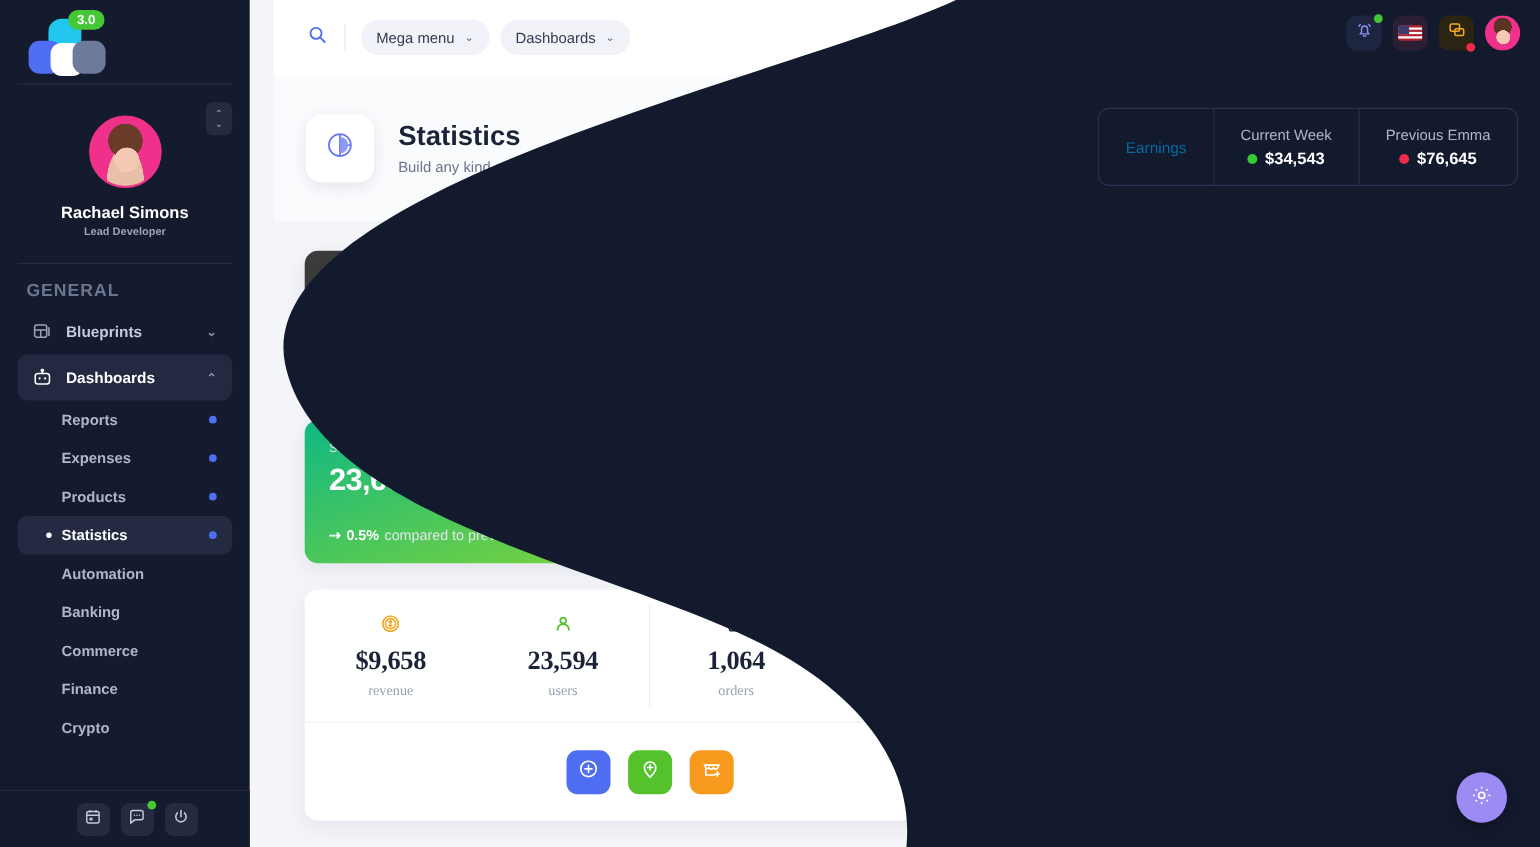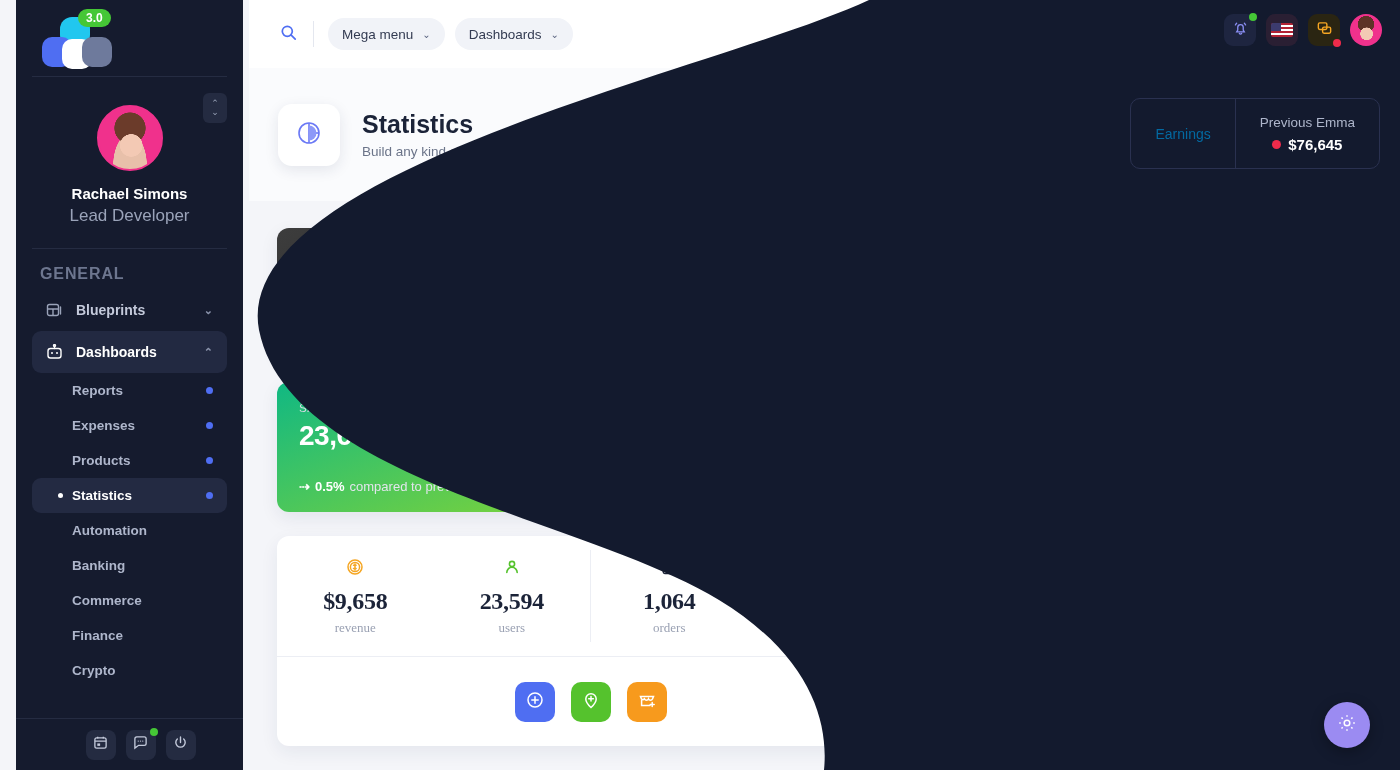--- a/index.html
+++ b/index.html
@@ -6,21 +6,21 @@
   html,body { width:1400px; height:770px; overflow:hidden; }
   body {
     font-family: "Liberation Sans", sans-serif;
     background:#f4f5f9;
     -webkit-font-smoothing:antialiased;
   }
   .app { position:relative; width:1400px; height:770px; }
 
   
   .sidebar {
-    position:absolute; left:16px; top:0; width:227px; height:770px;
+    position:absolute; left:0; top:0; width:227px; height:770px;
     background:#151b2e; overflow:hidden; z-index:5;
   }
   .logo-row { height:76px; display:flex; align-items:center; padding-left:18px; }
   .logo-mark { position:relative; width:72px; height:46px; }
   .blob { position:absolute; width:30px; height:30px; border-radius:10px; }
   .blob.b1 { background:#21c7ef; left:26px; top:2px; border-radius:12px; }
   .blob.b2 { background:#4f6ef2; left:8px; top:22px; }
   .blob.b3 { background:#ffffff; left:28px; top:24px; }
   .blob.b4 { background:#6e7a9c; left:48px; top:22px; }
   .ver-badge {
@@ -33,21 +33,21 @@
   .avatar-lg {
     width:66px; height:66px; border-radius:50%; margin:0 auto;
     background:
       radial-gradient(circle at 52% 62%, #f3c9b4 0 22%, rgba(0,0,0,0) 23%),
       radial-gradient(circle at 50% 34%, #6b3b2a 0 30%, rgba(0,0,0,0) 31%),
       radial-gradient(ellipse at 50% 95%, #e8c0aa 0 38%, rgba(0,0,0,0) 39%),
       #f0318c;
     border:2px solid #f0318c;
   }
   .prof-name { color:#fff; font-size:15px; font-weight:bold; margin-top:14px; }
-  .prof-role { color:#9aa3b9; font-size:17px; margin-top:4px; }
+  .prof-role { color:#9aa3b9; font-size:10px; margin-top:4px;font-weight:bold; }
   .prof-switch {
     position:absolute; right:16px; top:16px; width:24px; height:30px;
     background:#242b41; border-radius:6px; color:#9aa3b9; font-size:9px;
     display:flex; flex-direction:column; align-items:center; justify-content:center; line-height:9px;
   }
   .prof-divider { height:1px; background:#252c42; margin:22px 16px 0; }
 
   .sec-label { color:#6d768f; font-size:16px; letter-spacing:.9px; padding:16px 0 6px 24px; font-weight:bold; }
 
   .nav-item {
@@ -725,20 +725,27 @@
       </span>
     </div>
     <div class="tavatar"></div>
   </div>
 
   <div class="earnings">
     <div class="earn-cell">
       <span class="earn-title">Earnings</span>
     </div>
     <div class="earn-cell">
+      <span class="earn-lbl">Current Week</span>
+      <span class="earn-val">
+        <span class="cdot" style="background:#33cc33"></span>
+        <span>$34,543</span>
+      </span>
+    </div>
+    <div class="earn-cell">
       <span class="earn-lbl">Previous Emma</span>
       <span class="earn-val">
         <span class="cdot" style="background:#ef2b4b"></span>
         <span>$76,645</span>
       </span>
     </div>
   </div>
 
   <div class="gear-fab">
     <span>

